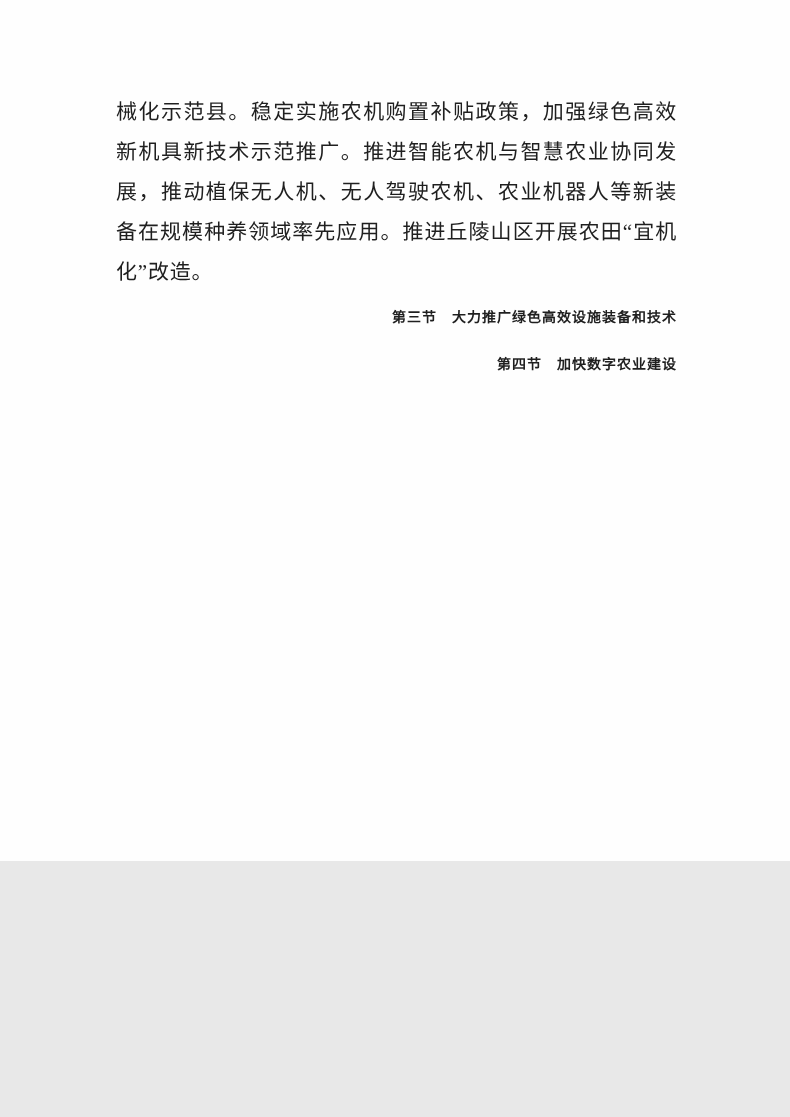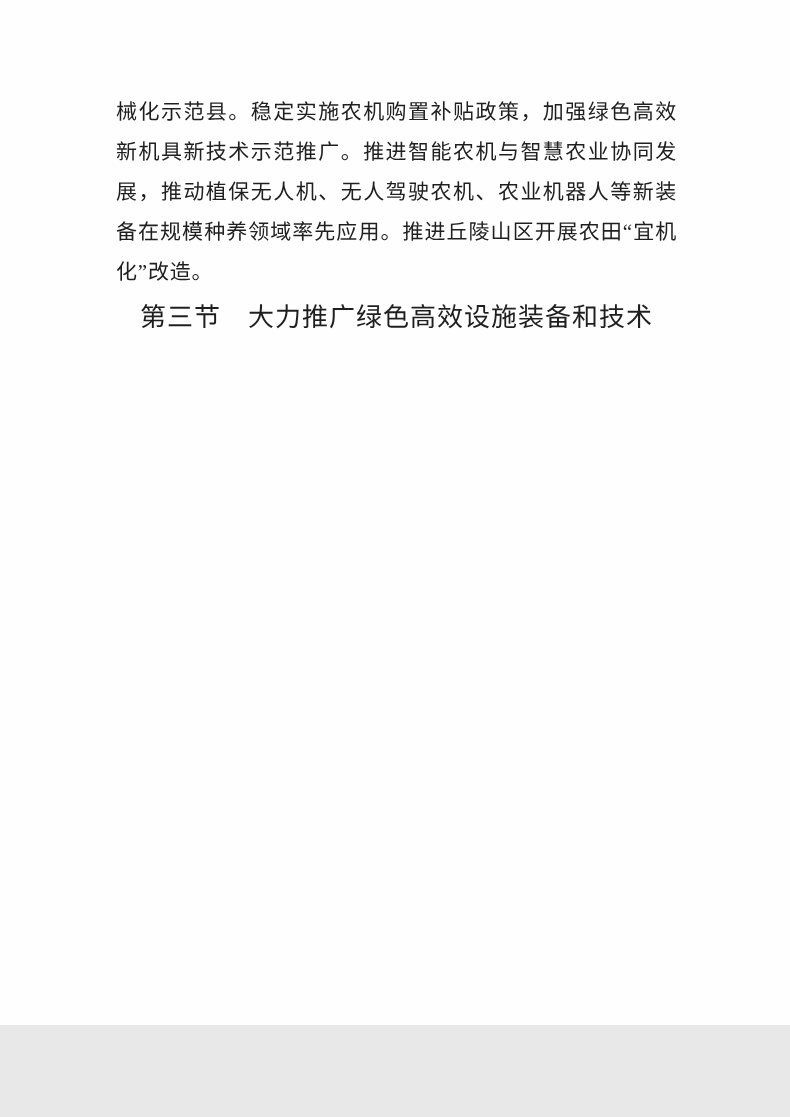--- a/index.html
+++ b/index.html
@@ -3,21 +3,21 @@
 <meta charset="utf-8">
 <style>
   html, body {
     margin: 0;
     padding: 0;
     background: #e8e8e8;
   }
   .page {
     position: relative;
     width: 790px;
-    height: 1025px;
+    height: 861px;
     margin: 0 auto;
     background: #fefefe;
     overflow: hidden;
     font-family: "Liberation Serif", "DejaVu Serif", serif;
     color: #1f1f1f;
   }
   .content {
     position: absolute;
     left: 116px;
     top: 92px;
@@ -29,39 +29,40 @@
     line-height: 40px;
     letter-spacing: 0.8px;
     text-align: justify;
     text-align-last: left;
   }
   p.body.indent {
     text-indent: 2em;
   }
   h2.heading {
     margin: 6px 0 7px 0;
-    font-size: 26px;
+    font-size: 14px;
     line-height: 40px;
-    font-weight: normal;
-    text-align: center;
+    font-weight: bold;
+    text-align: right;
     letter-spacing: 1px;
   }
   .page-number {
     position: absolute;
     top: 1026px;
     right: 121px;
     font-size: 25px;
     line-height: 24px;
     letter-spacing: 2px;
     color: #a21caf;
     white-space: nowrap;
   }
 </style>
 </head>
 <body>
 
 <div class="page">
   <div class="content">
     <p class="body">械化示范县。稳定实施农机购置补贴政策，加强绿色高效新机具新技术示范推广。推进智能农机与智慧农业协同发展，推动植保无人机、无人驾驶农机、农业机器人等新装备在规模种养领域率先应用。推进丘陵山区开展农田“宜机化”改造。</p>
     <h2 class="heading">第三节　大力推广绿色高效设施装备和技术</h2>
+    <h2 class="heading">第四节　加快数字农业建设</h2>
   </div>
   <div class="page-number">— 33 —</div>
 </div>
 
 </body></html>

